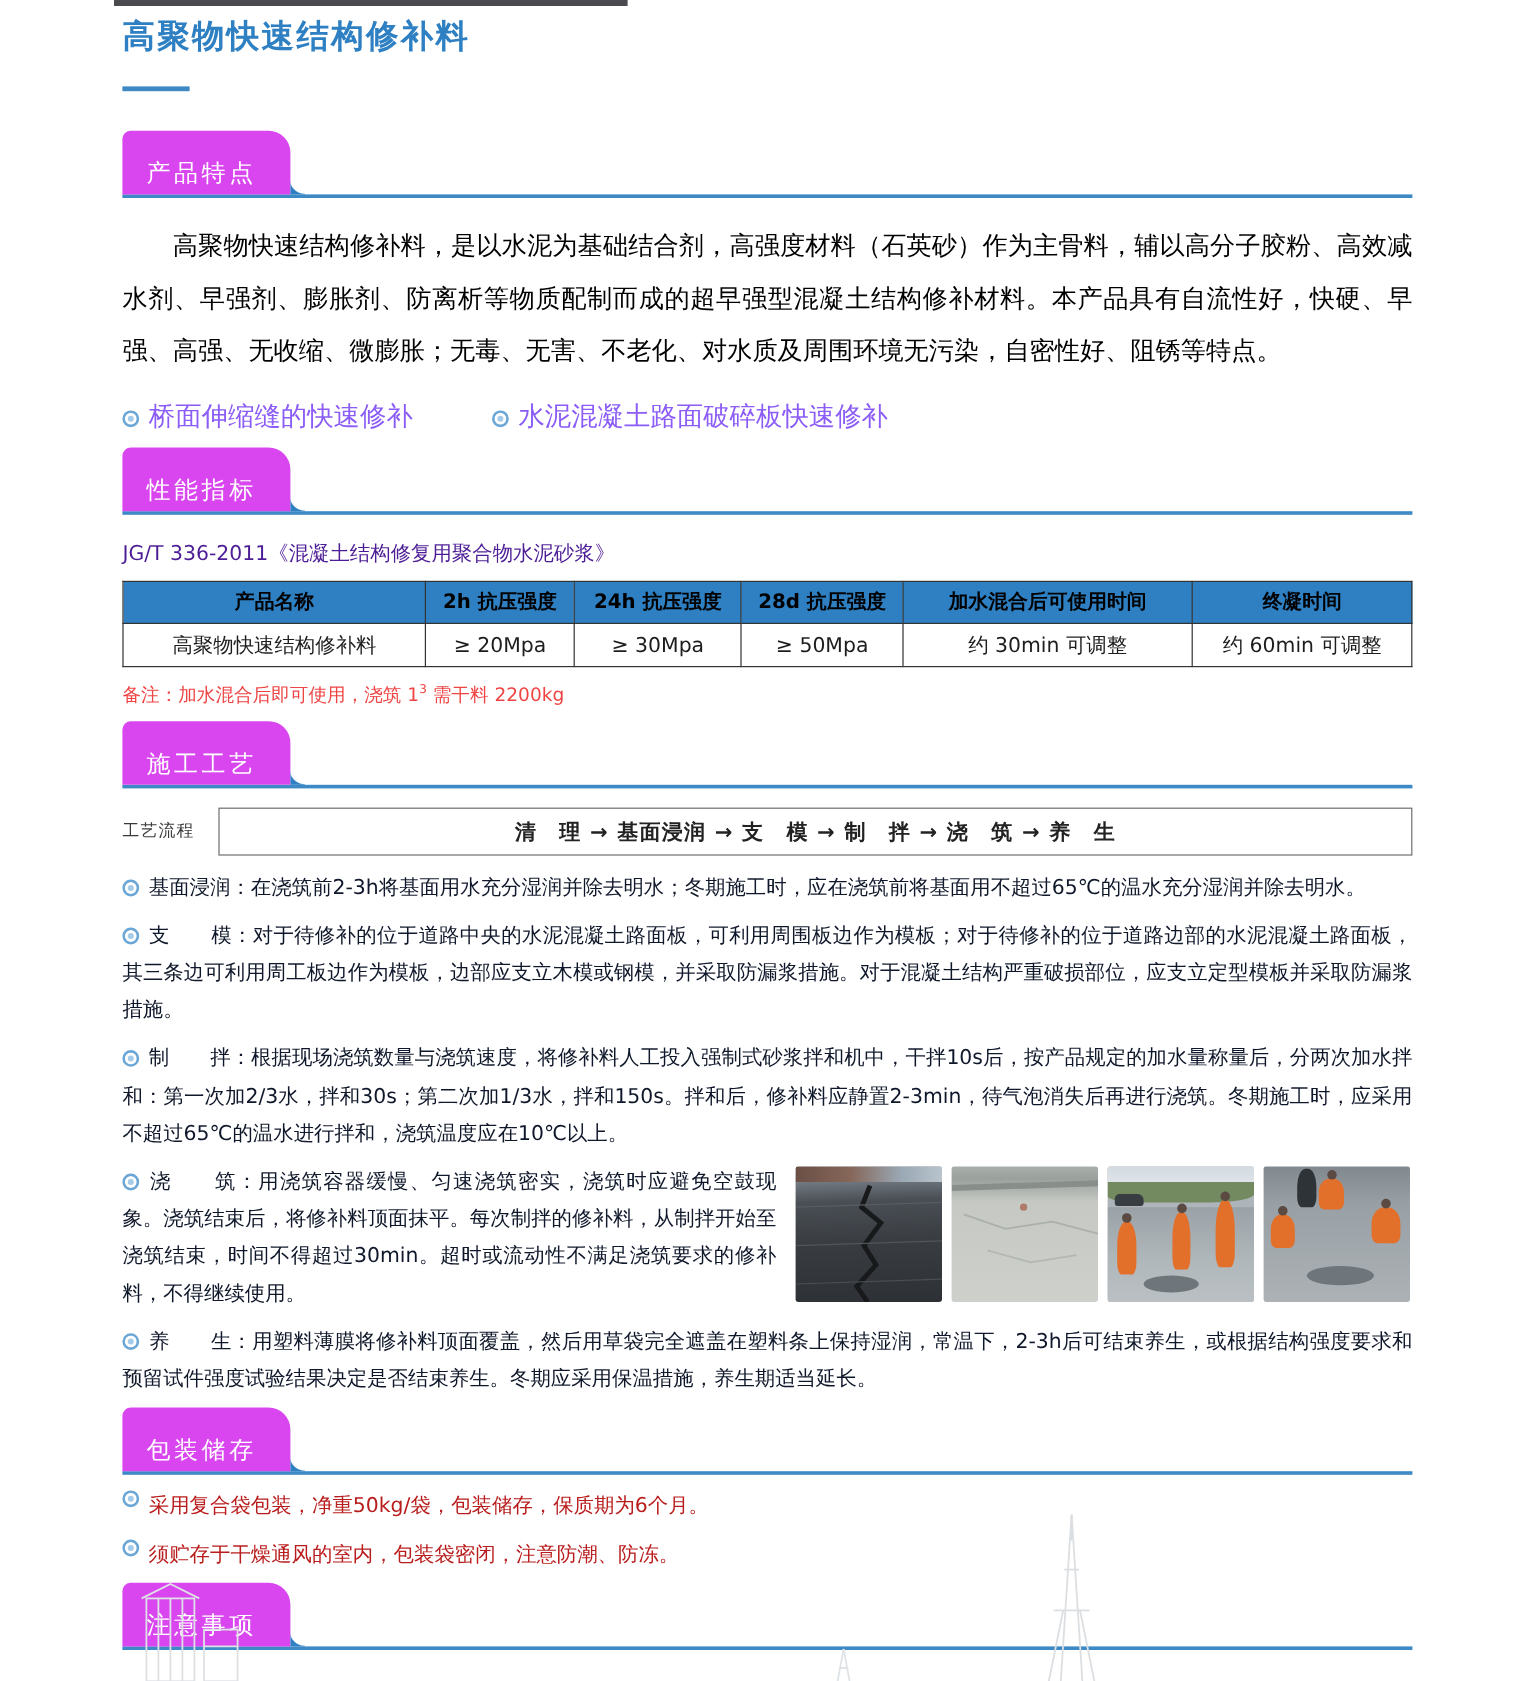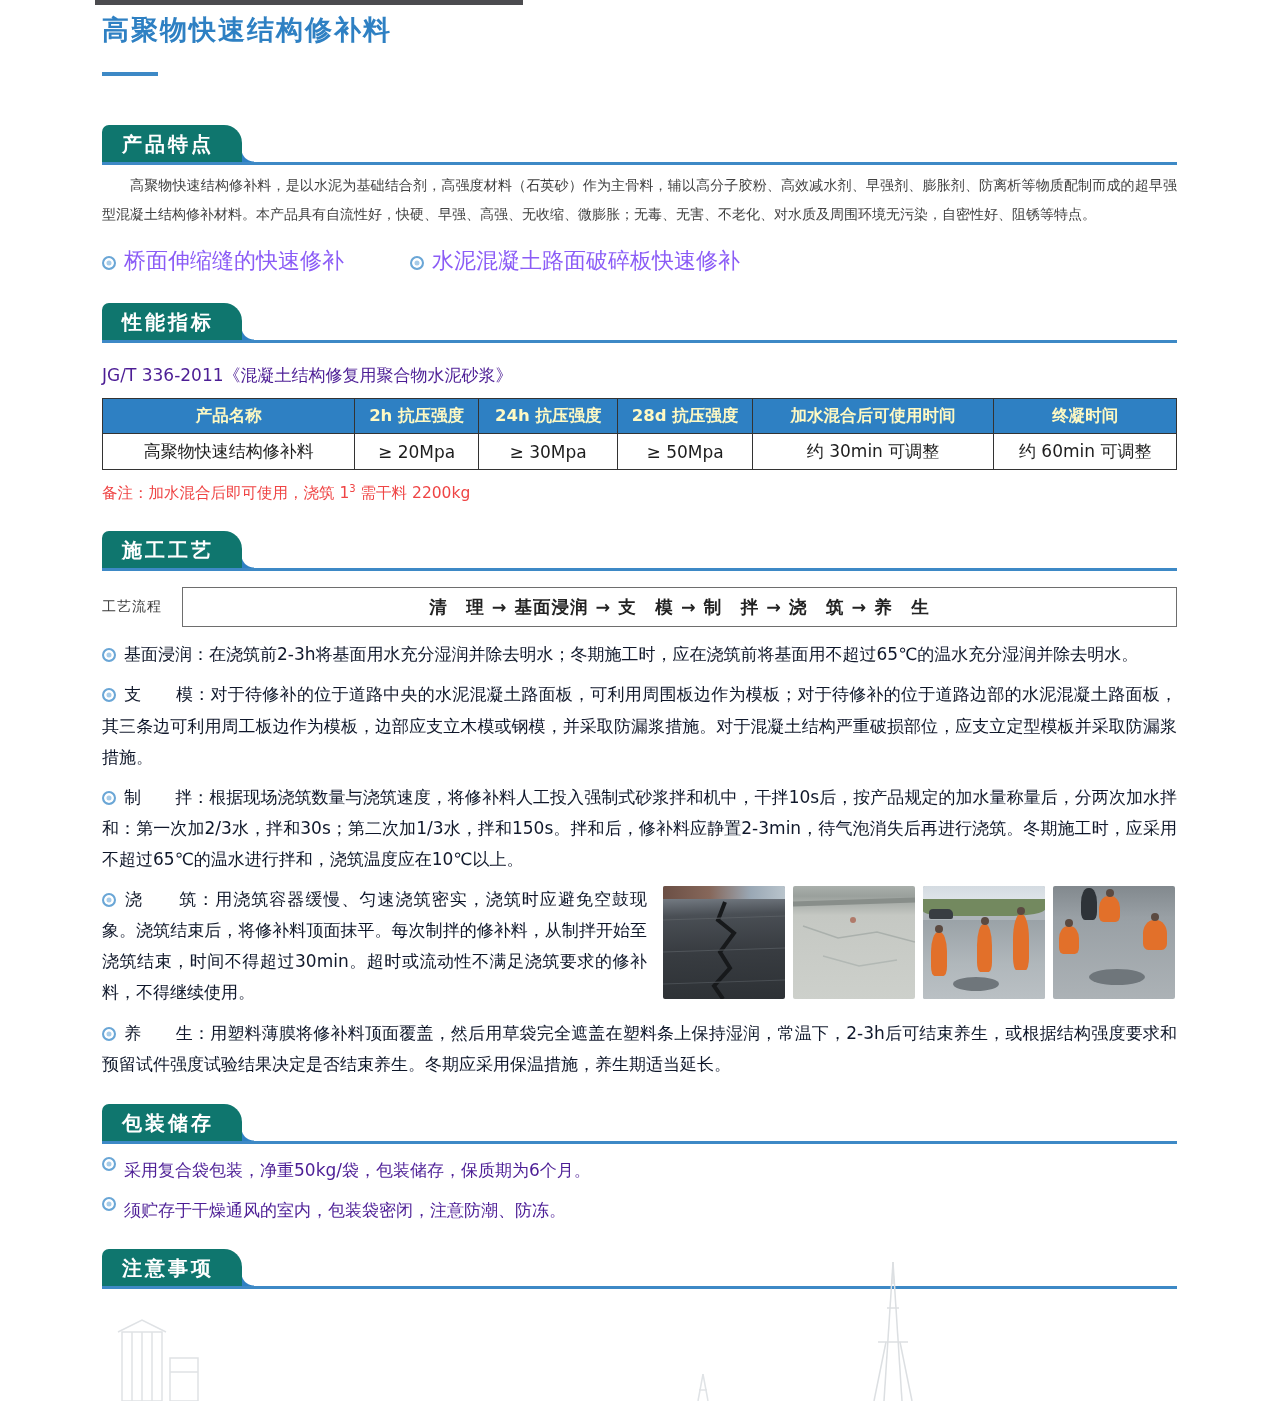--- a/index.html
+++ b/index.html
@@ -7,37 +7,37 @@
   body { font-family: "DejaVu Sans", "Liberation Sans", sans-serif; }
   .page { position:relative; width:1279px; height:1401px; background:#fff; overflow:hidden; color:#3d3d3d; }
   .content { padding:0 102px; position:relative; }
 
   .top-strip { position:absolute; left:95px; top:0; width:428px; height:5px; background:#4b4b4f; }
 
   h1.title { margin-top:12px; font-size:27px; font-weight:bold; color:#2e80c3; letter-spacing:2px; }
   .title-underline { width:56px; height:4px; background:#3d89c6; margin-top:24px; }
 
   .sec-head { position:relative; border-bottom:3px solid #3d89c6; height:37px; }
-  .tab { position:absolute; left:0; bottom:0; background:#0f766e; color:#fff; font-size:20px; font-weight:bold;
-         letter-spacing:3px; padding:5px 28px 4px 20px; border-radius:7px 18px 0 0; line-height:1.4; }
+  .tab { position:absolute; left:0; bottom:0; background:#d946ef; color:#fff; font-size:20px; font-weight:normal;
+         letter-spacing:3px; padding:21px 28px 4px 20px; border-radius:7px 18px 0 0; line-height:1.4; }
   .tab::after { content:""; position:absolute; right:-12px; bottom:0; width:12px; height:13px;
          background: radial-gradient(circle at 100% 0, rgba(46,128,195,0) 12px, #2e80c3 13px); }
 
   .ring { display:inline-block; width:14px; height:14px; border:2px solid #6aa6d6; border-radius:50%;
           background:#a6cbe8; box-shadow: inset 0 0 0 2.5px #fff; vertical-align:-2px; margin-right:8px; flex:none; }
 
-  .lead { margin-top:6px; font-size:14px; line-height:2.08; text-align:justify; text-indent:2em; color:#404040; }
+  .lead { margin-top:19px; font-size:21px; line-height:2.08; text-align:justify; text-indent:2em; color:#000000; }
 
   .app-row { display:flex; margin-top:17px; font-size:22px; color:#8b5cf6; }
   .app-item:first-child { width:308px; }
 
   .std-line { margin-top:21px; text-align:left; font-size:17px; color:#4c1d95; }
 
   table.perf { width:100%; border-collapse:collapse; margin-top:11px; table-layout:fixed; }
-  table.perf th { background:#2e80c3; color:#fef9c3; font-size:16.5px; font-weight:bold; padding:6px 2px; border:1px solid #333; }
+  table.perf th { background:#2e80c3; color:#000000; font-size:16.5px; font-weight:bold; padding:6px 2px; border:1px solid #333; }
   table.perf td { text-align:center; font-size:17px; color:#1d1d1d; padding:6px 2px; border:1px solid #333; }
   .note-line { margin-top:13px; font-size:15.5px; color:#ef4444; }
   .note-line sup { font-size:10px; }
 
   .flow-row { display:flex; align-items:center; gap:20px; margin-top:16px; }
   .flow-label { font-size:14px; color:#3a3a3a; letter-spacing:1px; flex:none; }
   .flow-box { flex:1; border:1.5px solid #6e6e6e; padding:7px 16px; text-align:center; font-size:17.5px;
               font-weight:bold; color:#222; letter-spacing:1px; }
 
   .steps { margin-top:12px; }
@@ -56,21 +56,21 @@
   .p3-trees { position:absolute; top:13px; left:0; width:100%; height:17px; background:#73895f; border-radius:0 0 30% 20%/0 0 40% 30%; }
   .p3-road { position:absolute; top:34px; left:0; width:100%; bottom:0; background:linear-gradient(#9aa2a7,#b0b7bb 55%,#bac0c4); }
   .p3-car { position:absolute; top:23px; left:6px; width:24px; height:10px; background:#383d42; border-radius:4px 5px 2px 2px; }
   .photo4 { background:linear-gradient(180deg,#82898e 0%,#99a0a5 28%,#acb2b6 100%); }
   .worker { position:absolute; background:#e2702a; border-radius:45% 45% 22% 22%; }
   .worker::before { content:""; position:absolute; top:-7px; left:50%; transform:translateX(-50%);
                     width:8px; height:8px; border-radius:50%; background:#5b4a41; }
   .figure-dark { position:absolute; background:#2e3338; border-radius:45% 45% 25% 25%; }
   .debris { position:absolute; background:#6f767b; border-radius:50%; }
 
-  .pack-item, .note-item { display:flex; align-items:flex-start; font-size:17px; color:#4c1d95; line-height:1.62; margin-top:13px; }
+  .pack-item, .note-item { display:flex; align-items:flex-start; font-size:17px; color:#b91c1c; line-height:1.62; margin-top:13px; }
 
   .mt-sec { margin-top:30px; }
   .mt-sec-sm { margin-top:27px; }
 
   .watermark { position:absolute; pointer-events:none; }
 </style>
 </head>
 <body>
 
 <div class="page">

